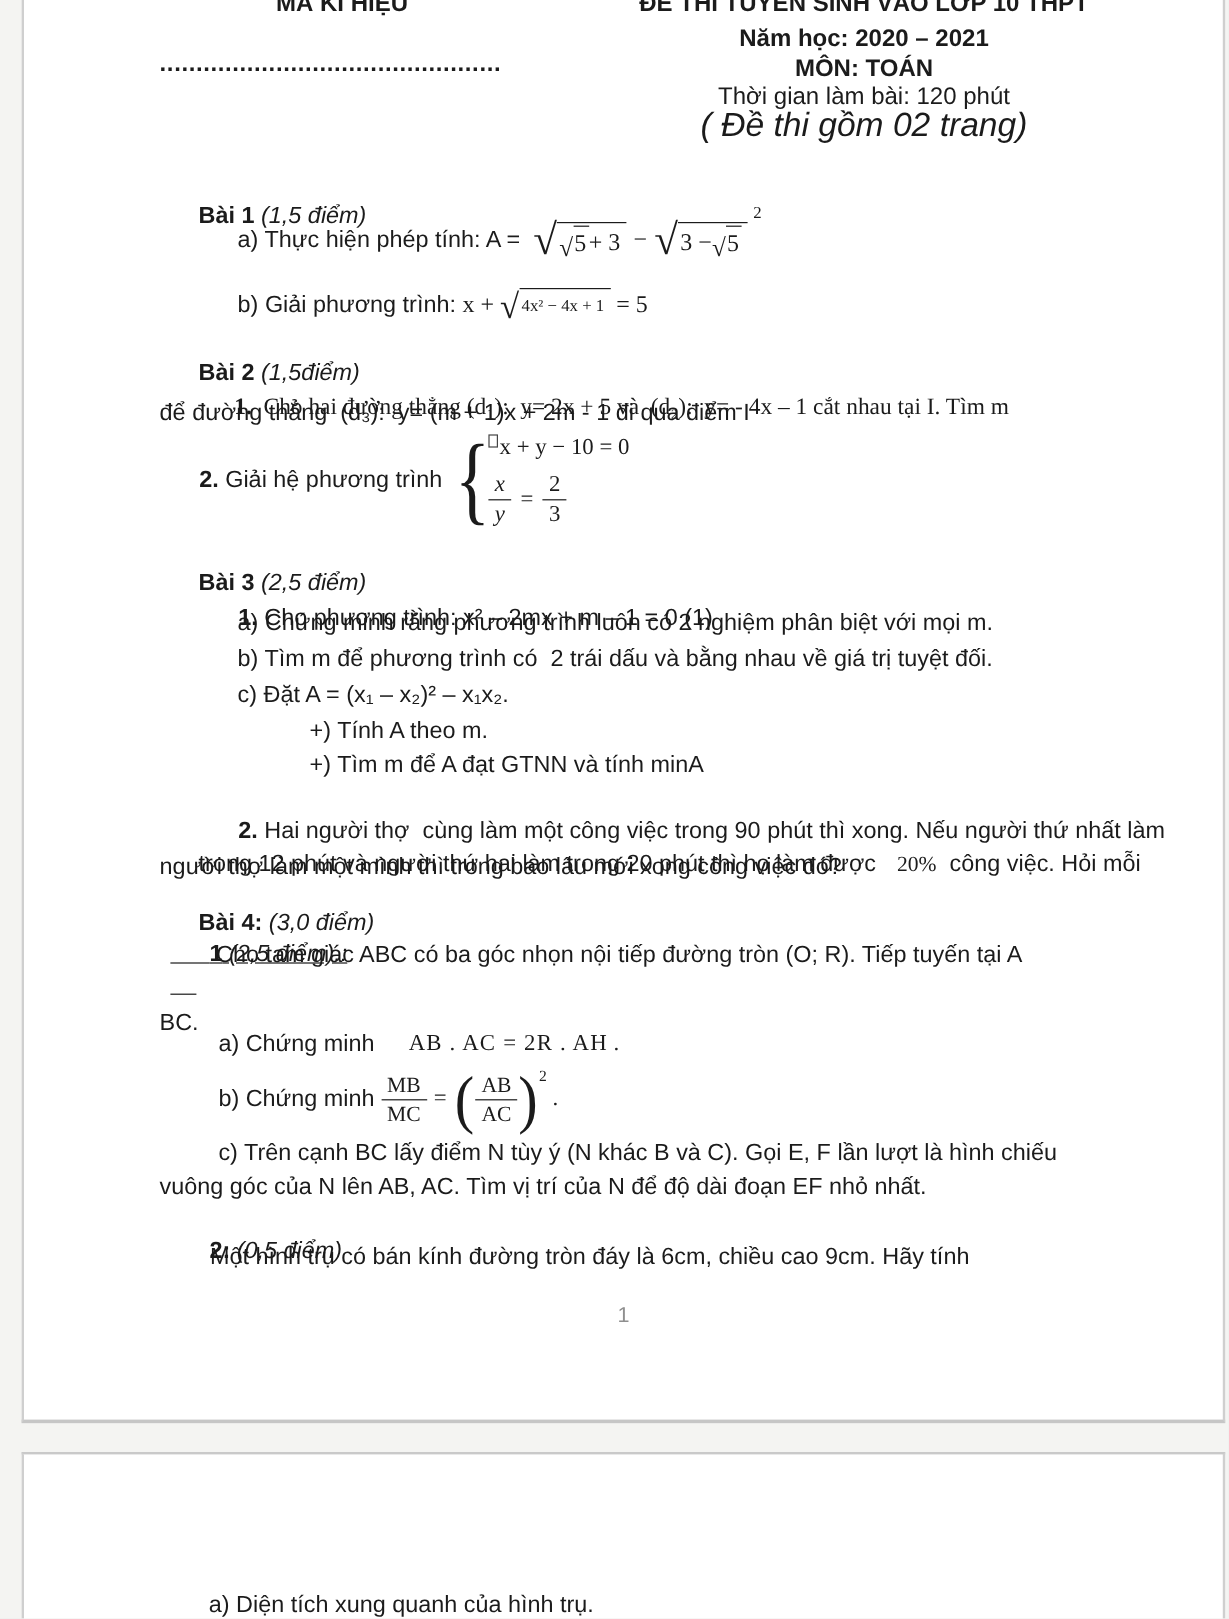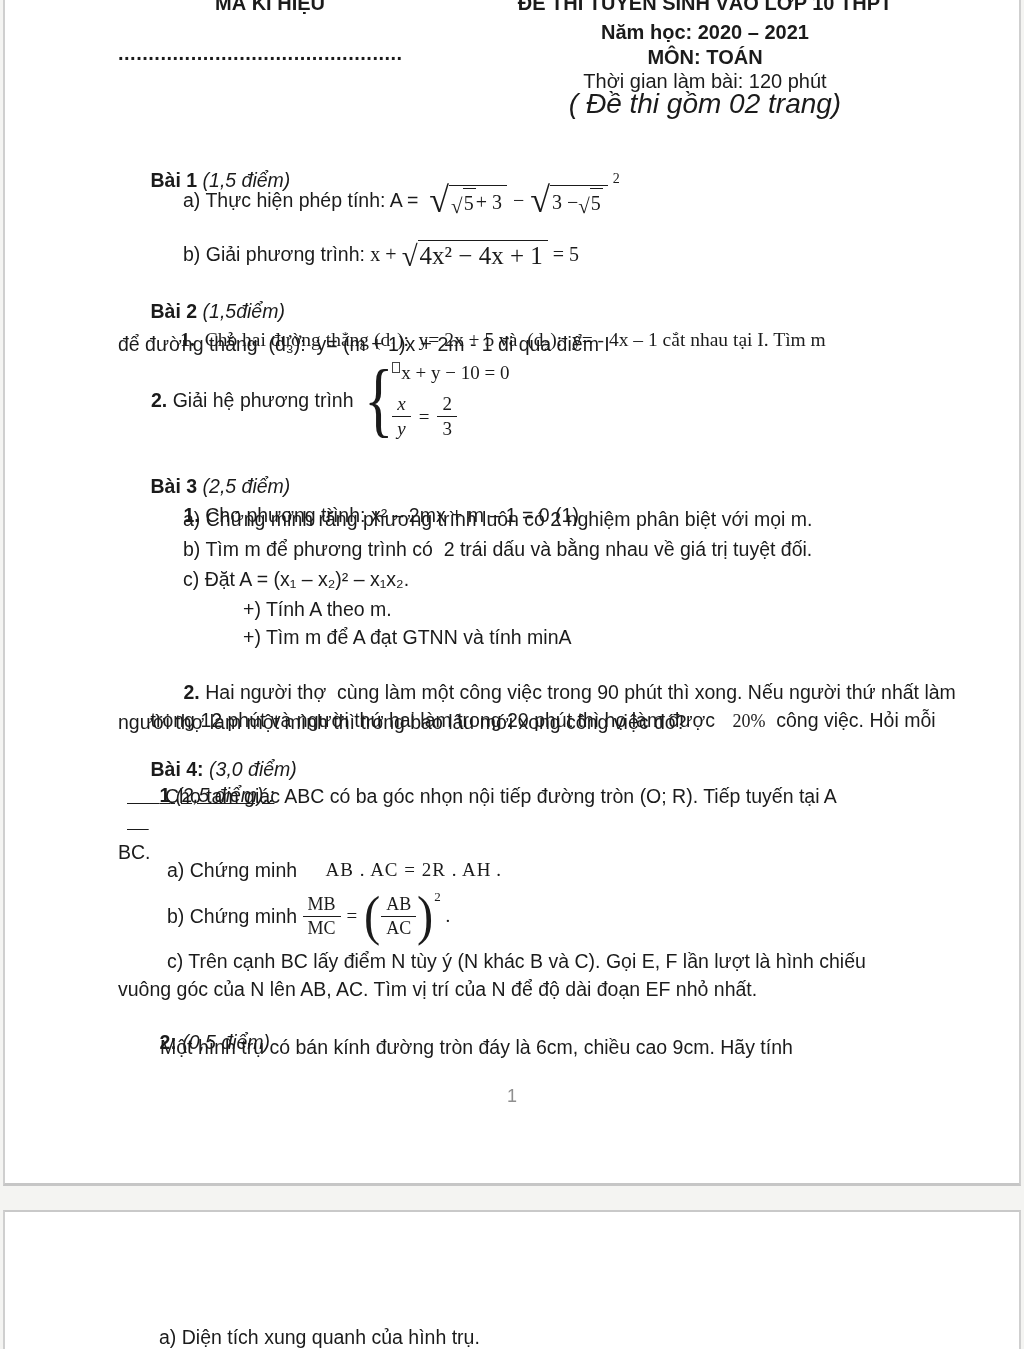--- a/index.html
+++ b/index.html
@@ -4,21 +4,21 @@
 <style>
   * { margin:0; padding:0; box-sizing:border-box; }
   html,body { background:#e9e9e9; }
   .canvas {
     position:relative; width:1024px; height:1349px; overflow:hidden;
     background:#f4f4f2;
     font-family:"Liberation Sans","DejaVu Sans",sans-serif;
     color:#1b1b1b;
   }
   .page {
-    position:absolute; left:3px; right:3px; background:#ffffff;
+    position:absolute; left:18px; right:3px; background:#ffffff;
     border-left:2px solid #cfcfcf; border-right:2px solid #cfcfcf;
   }
   .page1 { top:0; height:1186px; border-bottom:3px solid #c6c6c6; }
   .page2 { top:1210px; height:139px; border-top:2px solid #c9c9c9; }
   .ln { position:absolute; white-space:pre; font-size:19.5px; line-height:26px; color:#1b1b1b; }
   .b { font-weight:bold; }
   .i { font-style:italic; }
   .m { font-family:"Liberation Serif","DejaVu Serif",serif; }
   .fx { display:flex; align-items:center; }
   .hdr-right { position:absolute; left:470px; top:0; width:460px; height:115px; }
@@ -92,21 +92,21 @@
         </span>
       </span>
       <span class="supbig">2</span>
     </div>
 
     <div class="ln fx" style="left:178px; top:236px; height:36px;">
       <span>b) Giải phương trình: </span>
       <span class="m" style="font-size:20px;">x + </span>
       <span class="rad mid">
         <span class="rsign">√</span>
-        <span class="rbody m" style="font-size:25px;">4x² − 4x + 1</span>
+        <span class="rbody m" style="font-size:14px;">4x² − 4x + 1</span>
       </span>
       <span class="m" style="font-size:20px;"> = 5</span>
     </div>
 
     <div class="ln" style="left:113px; top:272px;">
       <span class="b">Bài 2</span><span class="i"> (1,5điểm)</span>
     </div>
     <div class="ln" style="left:146px; top:301px;font-family:Liberation Serif, serif;">
       <span class="b">1.</span><span>  Cho hai đường thẳng (d₁):  y= 2x + 5 và  (d₂):  y= - 4x – 1 cắt nhau tại I. Tìm m</span>
     </div>

